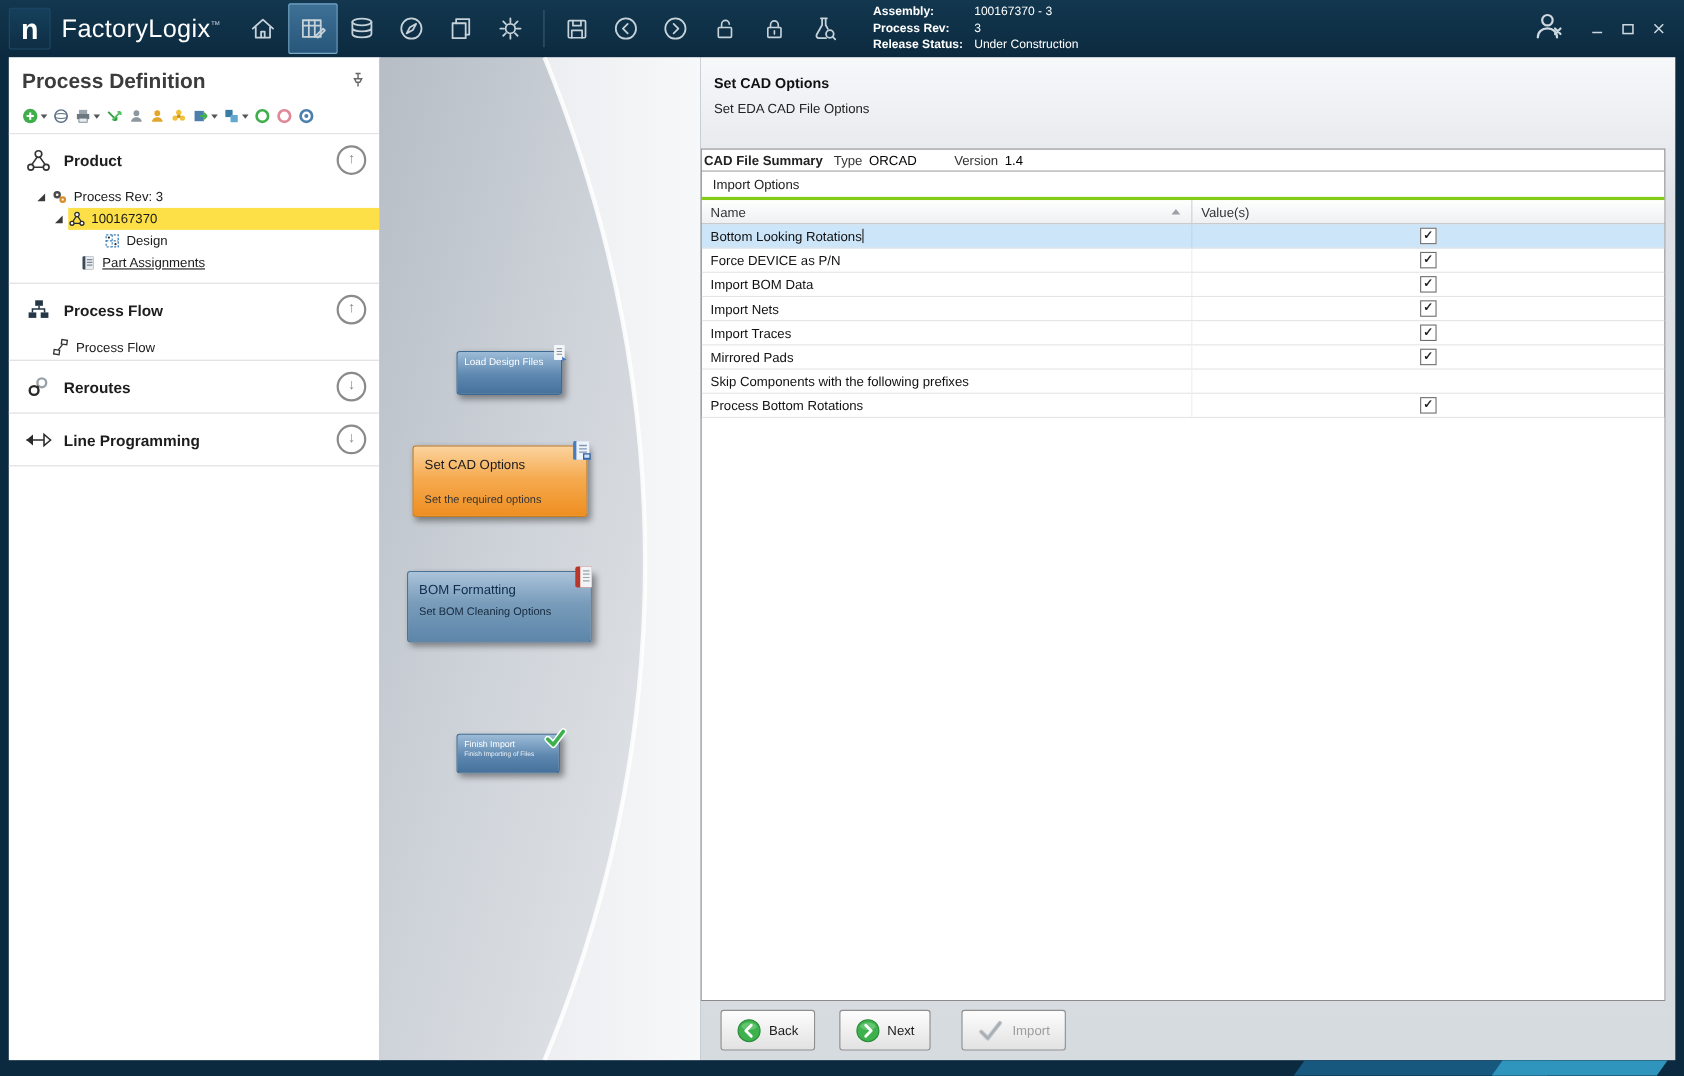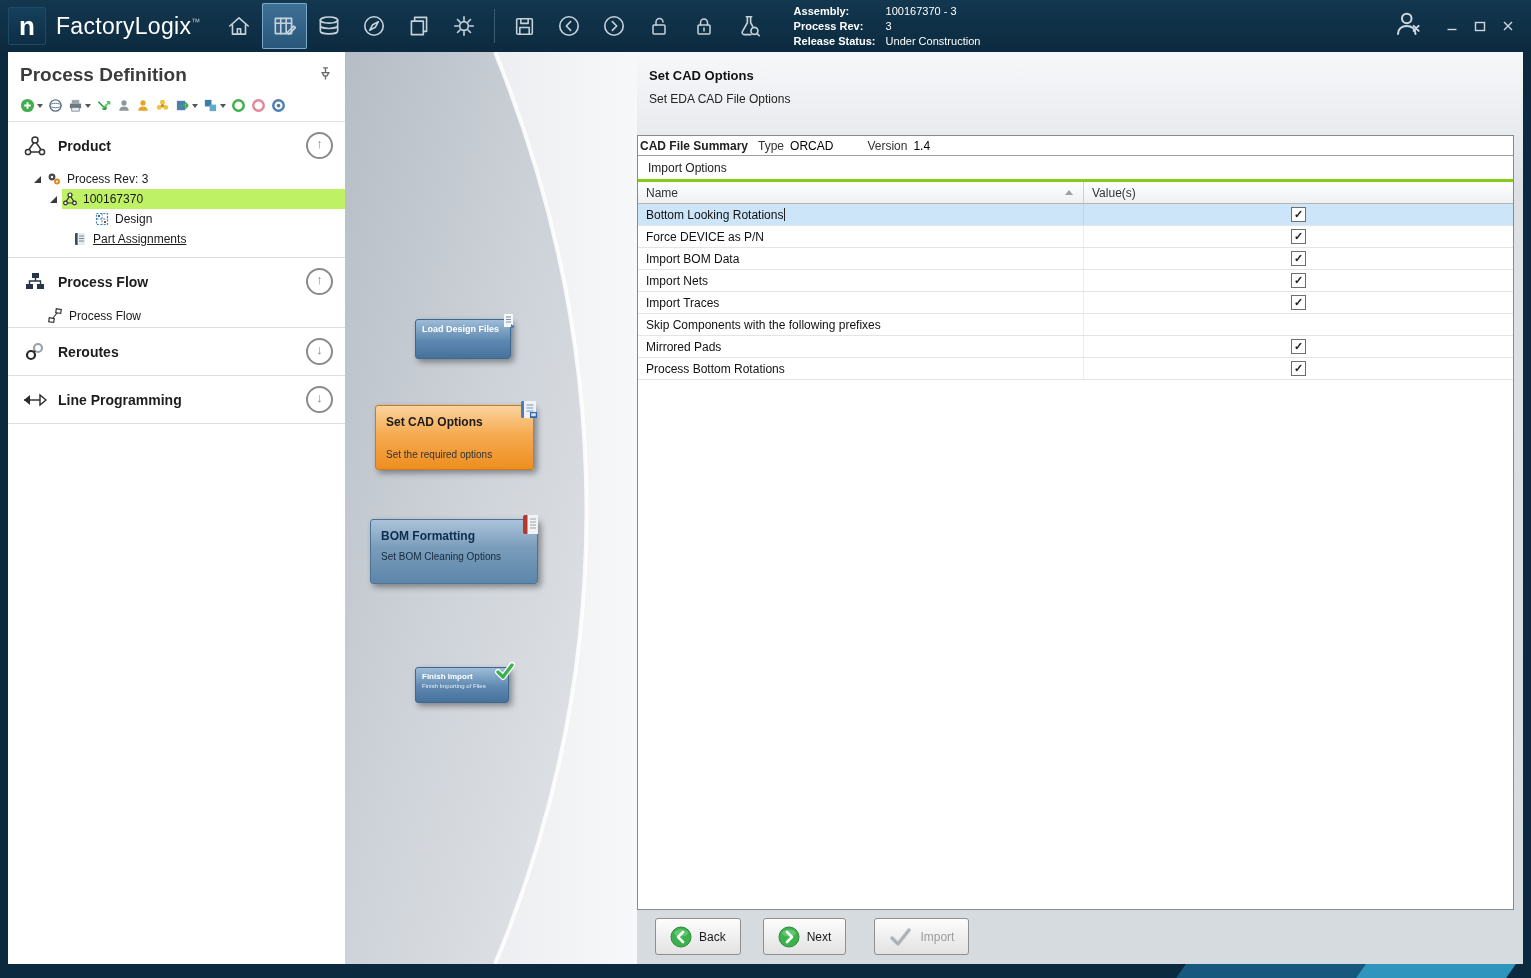--- a/index.html
+++ b/index.html
@@ -65,27 +65,27 @@
   .section-hdr{display:flex;align-items:center;padding:10px 12px;}
   .section-hdr .s-icon{width:30px;display:flex;justify-content:center;margin-right:8px;}
   .section-hdr .s-label{font-weight:bold;font-size:14px;color:#1d1d1d;}
   .circle-btn{margin-left:auto;width:23px;height:23px;border:2px solid #8a8a8a;border-radius:50%;
     color:#8a8a8a;font-size:13px;line-height:20px;text-align:center;font-weight:bold;}
   .tree{padding:0 0 8px 0;font-size:12px;color:#1a1a1a;}
   .tree-row{display:flex;align-items:center;height:20px;}
   .expander{width:0;height:0;border-left:7px solid transparent;border-bottom:7px solid #3a3a3a;margin-right:5px;}
   .t-icon{margin-right:5px;display:flex;}
   .tree-sel{display:flex;align-items:center;flex:1;height:20px;}
-  .tree-sel.selected{background:#bef264;}
+  .tree-sel.selected{background:#fde047;}
   .flow-item-row{display:flex;align-items:center;height:22px;font-size:12px;color:#1a1a1a;padding-left:38px;}
 
   
   .curve{position:absolute;inset:0;}
   .step{position:absolute;border-radius:3px;box-shadow:3px 3px 6px rgba(0,0,0,.40);}
-  .step .s-title{font-weight:bold;}
+  .step .s-title{font-weight:normal;}
   .step-sm{width:94px;height:38px;background:linear-gradient(180deg,#9dbcd8 0%,#5e88b0 55%,#46719b 100%);border:1px solid #3d688f;color:#fff;}
   .step-sm .s-title{font-size:9px;padding:4px 5px 0 6px;}
   .step-sm .s-sub{font-size:6px;padding:2px 5px 0 6px;color:#eaf1f7;}
   .step-cad{left:30px;top:353px;width:157px;height:63px;
     background:linear-gradient(180deg,#fbd39e 0%,#f6ab51 45%,#ee8e20 100%);border:1px solid #c97c1d;}
   .step-cad .s-title{font-size:12px;color:#191919;padding:9px 10px 0 10px;}
   .step-cad .s-sub{font-size:10px;color:#333;padding:8px 26px 0 10px;margin-top:12px;}
   .step-bom{left:25px;top:467px;width:166px;height:63px;
     background:linear-gradient(180deg,#abc3da 0%,#799cbb 45%,#5d86a9 100%);border:1px solid #4c7396;}
   .step-bom .s-title{font-size:12px;color:#0d2c4e;padding:9px 10px 0 10px;}
@@ -585,31 +585,31 @@
     <div class="trow">
       <div class="cell-name">
           <span>Import Traces</span>
         </div>
       <div class="cell-val">
           <span class="checkbox checked"></span>
         </div>
     </div>
     <div class="trow">
       <div class="cell-name">
-          <span>Skip Components with the following prefixes</span>
-        </div>
-      <div class="cell-val"></div>
-    </div>
-    <div class="trow">
-      <div class="cell-name">
           <span>Mirrored Pads</span>
         </div>
       <div class="cell-val">
           <span class="checkbox checked"></span>
         </div>
+    </div>
+    <div class="trow">
+      <div class="cell-name">
+          <span>Skip Components with the following prefixes</span>
+        </div>
+      <div class="cell-val"></div>
     </div>
     <div class="trow">
       <div class="cell-name">
           <span>Process Bottom Rotations</span>
         </div>
       <div class="cell-val">
           <span class="checkbox checked"></span>
         </div>
     </div>
 

